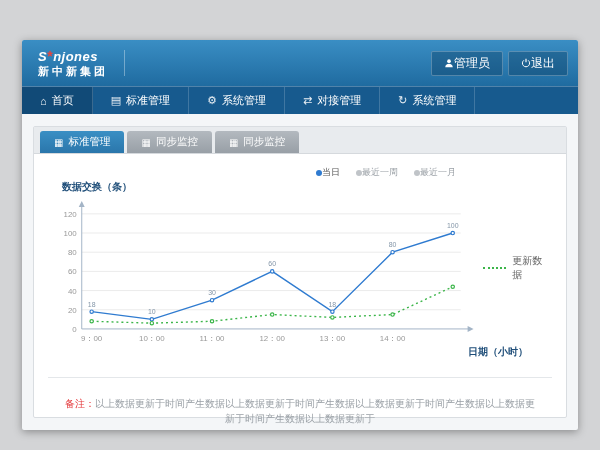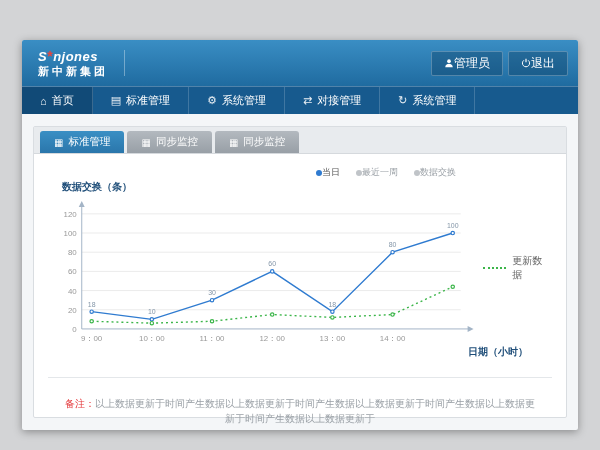--- a/index.html
+++ b/index.html
@@ -138,21 +138,21 @@
             <span class="filter active">
                 <i class="dot"></i>
                 <span>当日</span>
               </span>
             <span class="filter">
                 <i class="dot"></i>
                 <span>最近一周</span>
               </span>
             <span class="filter">
                 <i class="dot"></i>
-                <span>数据交换</span>
+                <span>最近一月</span>
               </span>
           </div>
 
           <div class="ylabel">数据交换（条）</div>
           <div class="chart-row">
             <div id="chart"><svg viewBox="0 0 432 160" width="100%">
                   <text x="29" y="137" text-anchor="end" font-size="8" fill="#999">0</text>
                   <line x1="34" x2="416" y1="114.66666666666667" y2="114.66666666666667" stroke="#ebebeb" stroke-width="1"></line>
                   <text x="29" y="117.66666666666667" text-anchor="end" font-size="8" fill="#999">20</text>
                   <line x1="34" x2="416" y1="95.33333333333334" y2="95.33333333333334" stroke="#ebebeb" stroke-width="1"></line>

